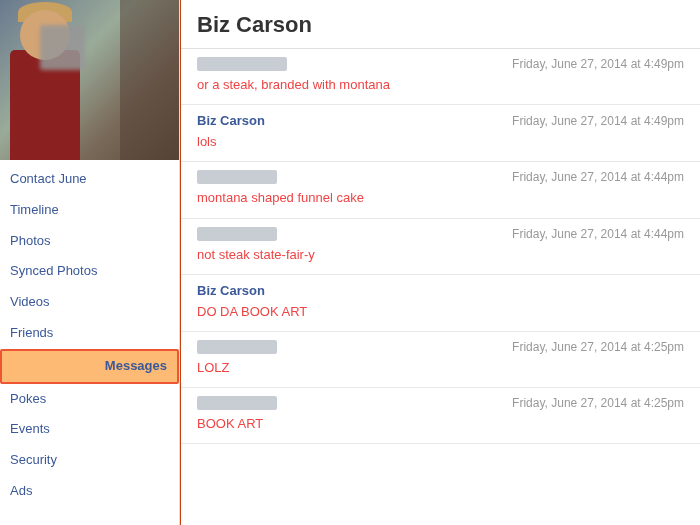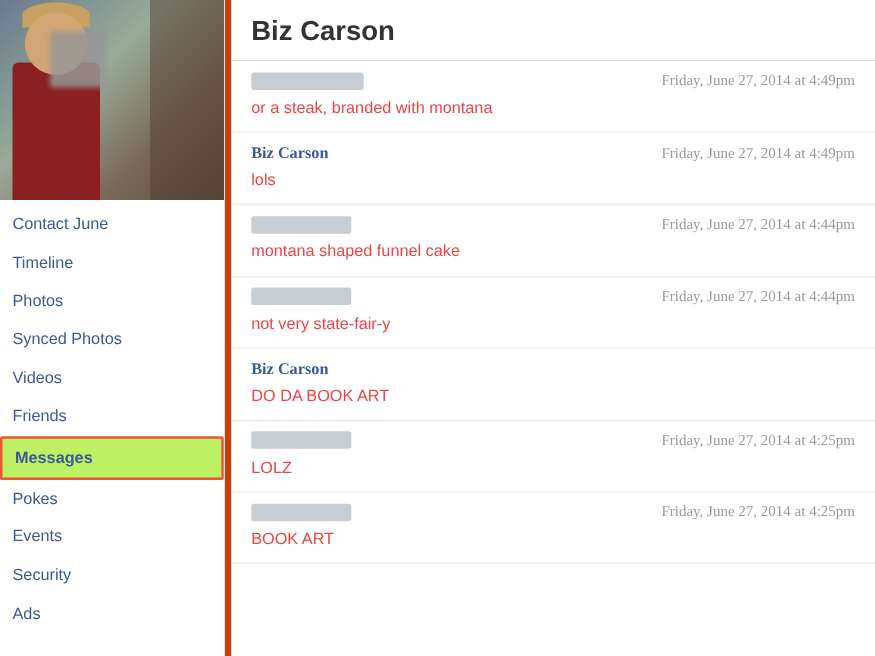--- a/index.html
+++ b/index.html
@@ -105,33 +105,34 @@
       display: block;
       padding: 5px 10px;
       color: #3b5998;
       text-decoration: none;
       cursor: pointer;
       font-size: 13px;
       line-height: 1.6;
     }
 
     .nav-item.active {
-      background: #bef264;
+      background: #fdba74;
       border: 2px solid #e53;
       color: #3b5998;
       font-weight: bold;
       border-radius: 2px;
+      text-align: right;
     }
 
     
     .main {
       flex: 1;
       overflow-y: auto;
       background: #fff;
-      border-left: 5px solid #c2410c;
+      border-left: 1px solid #c2410c;
     }
 
     .page-header {
       padding: 12px 16px 10px 16px;
       border-bottom: 1px solid #e0e0e0;
     }
 
     .page-title {
       font-size: 22px;
       font-weight: bold;
@@ -144,21 +145,20 @@
 
     .message-block {
       border-bottom: 1px solid #e8e8e8;
       padding: 8px 16px 10px 16px;
     }
 
     .message-row {
       display: flex;
       align-items: center;
       margin-bottom: 2px;
-      font-family: Liberation Serif, serif;
     }
 
     .message-sender {
       color: #3b5998;
       font-weight: bold;
       font-size: 13px;
     }
 
     .message-timestamp {
       margin-left: auto;
@@ -237,21 +237,21 @@
             <div class="redacted-bar" style="width: 80px; height: 14px; margin-right: 8px;"></div>
             <span class="message-timestamp">Friday, June 27, 2014 at 4:44pm</span>
           </div>
           <div class="message-text">montana shaped funnel cake</div>
         </div>
         <div class="message-block">
           <div class="message-row">
             <div class="redacted-bar" style="width: 80px; height: 14px; margin-right: 8px;"></div>
             <span class="message-timestamp">Friday, June 27, 2014 at 4:44pm</span>
           </div>
-          <div class="message-text">not very state-fair-y</div>
+          <div class="message-text">not steak state-fair-y</div>
         </div>
         <div class="message-block">
           <div class="message-row">
             <span class="message-sender">Biz Carson</span>
           </div>
           <div class="message-text">DO DA BOOK ART</div>
         </div>
         <div class="message-block">
           <div class="message-row">
             <div class="redacted-bar" style="width: 80px; height: 14px; margin-right: 8px;"></div>

